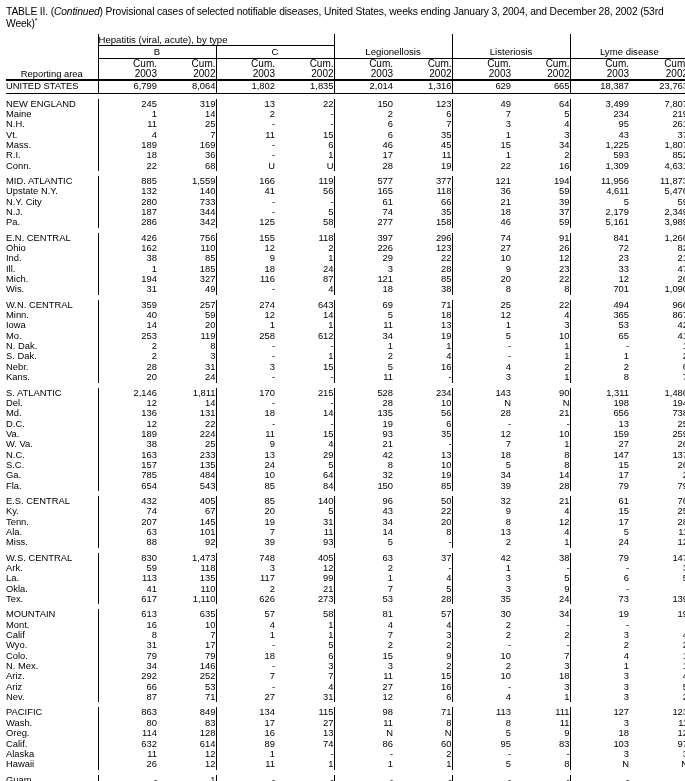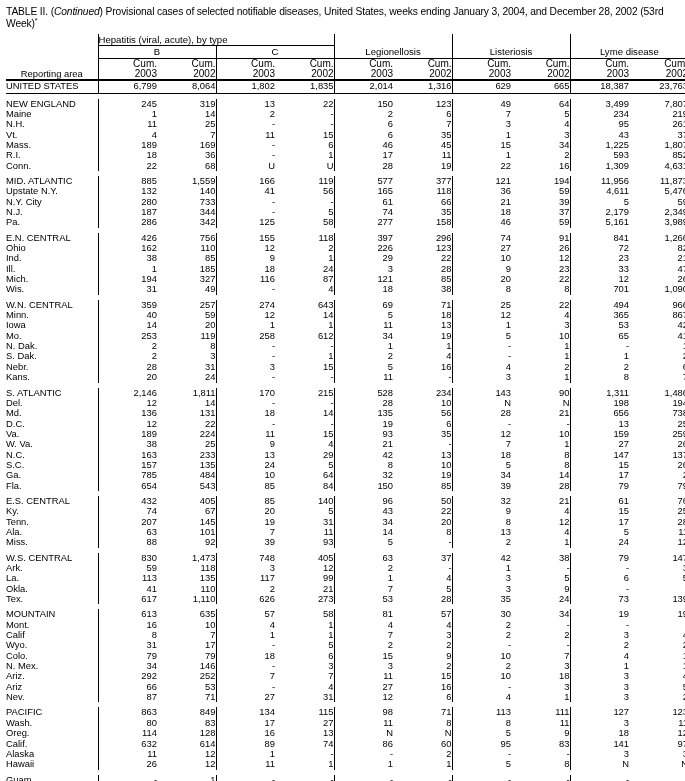--- a/index.html
+++ b/index.html
@@ -964,21 +964,21 @@
         <tr class="drow">
           <td class="area">Calif.</td>
           <td class="num sep-l">632</td>
           <td class="num">614</td>
           <td class="num sep-l">89</td>
           <td class="num">74</td>
           <td class="num sep-l">86</td>
           <td class="num">60</td>
           <td class="num sep-l">95</td>
           <td class="num">83</td>
-          <td class="num sep-l">141</td>
+          <td class="num sep-l">103</td>
           <td class="num">97</td>
         </tr>
         <tr class="drow">
           <td class="area">Alaska</td>
           <td class="num sep-l">11</td>
           <td class="num">12</td>
           <td class="num sep-l">1</td>
           <td class="num">-</td>
           <td class="num sep-l">-</td>
           <td class="num">2</td>

